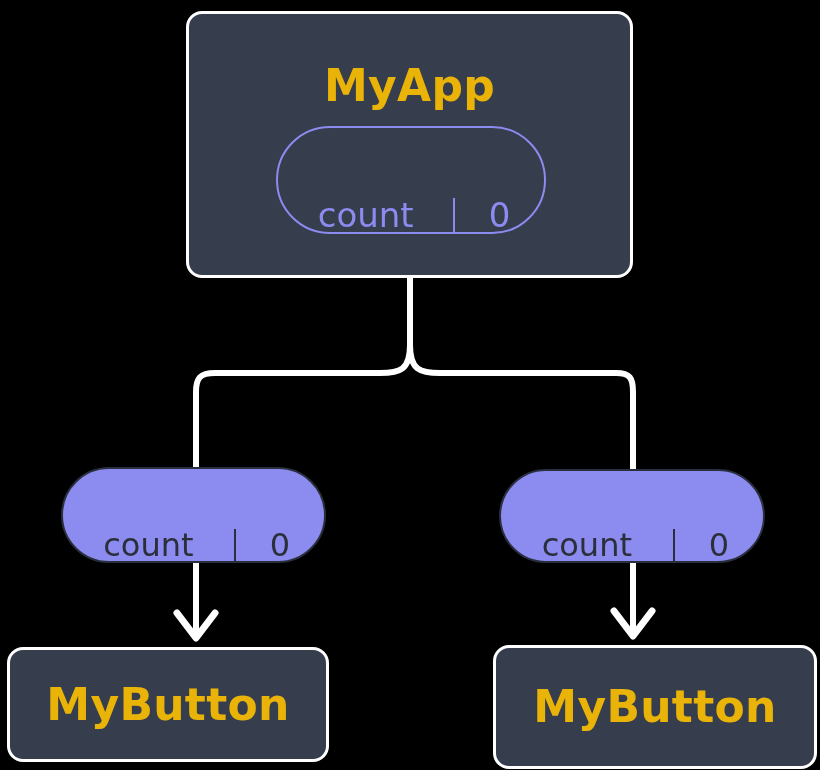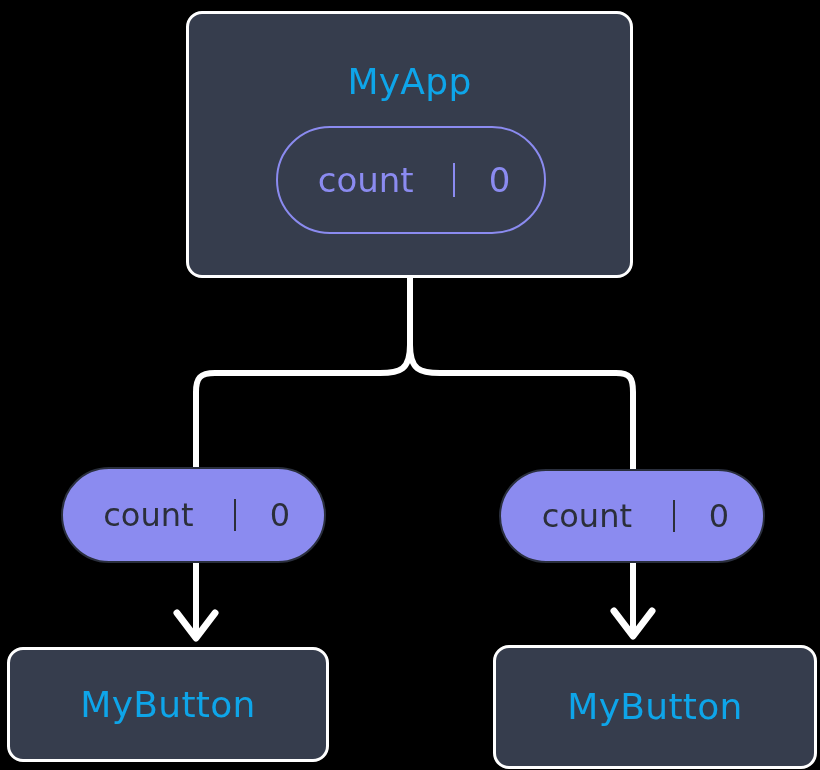--- a/index.html
+++ b/index.html
@@ -30,23 +30,23 @@
     box-sizing: border-box;
     background: #363d4d;
     border: 3px solid #ffffff;
     border-radius: 16px;
     display: flex;
     flex-direction: column;
     align-items: center;
     z-index: 2;
   }
   .node-title {
-    color: #0ea5e9;
-    font-size: 36px;
-    font-weight: 400;
+    color: #eab308;
+    font-size: 44px;
+    font-weight: 700;
     letter-spacing: 0.3px;
     line-height: 1;
     white-space: nowrap;
   }
 
   #node-myapp {
     left: 186px;
     top: 11px;
     width: 447px;
     height: 267px;
@@ -65,21 +65,21 @@
     width: 324px;
     height: 124px;
     justify-content: center;
   }
 
   
   .pill {
     position: absolute;
     box-sizing: border-box;
     display: flex;
-    align-items: center;
+    align-items: flex-end;
     z-index: 3;
   }
   .pill-name, .pill-value {
     display: flex;
     align-items: center;
     justify-content: center;
     line-height: 1;
     white-space: nowrap;
   }
 

